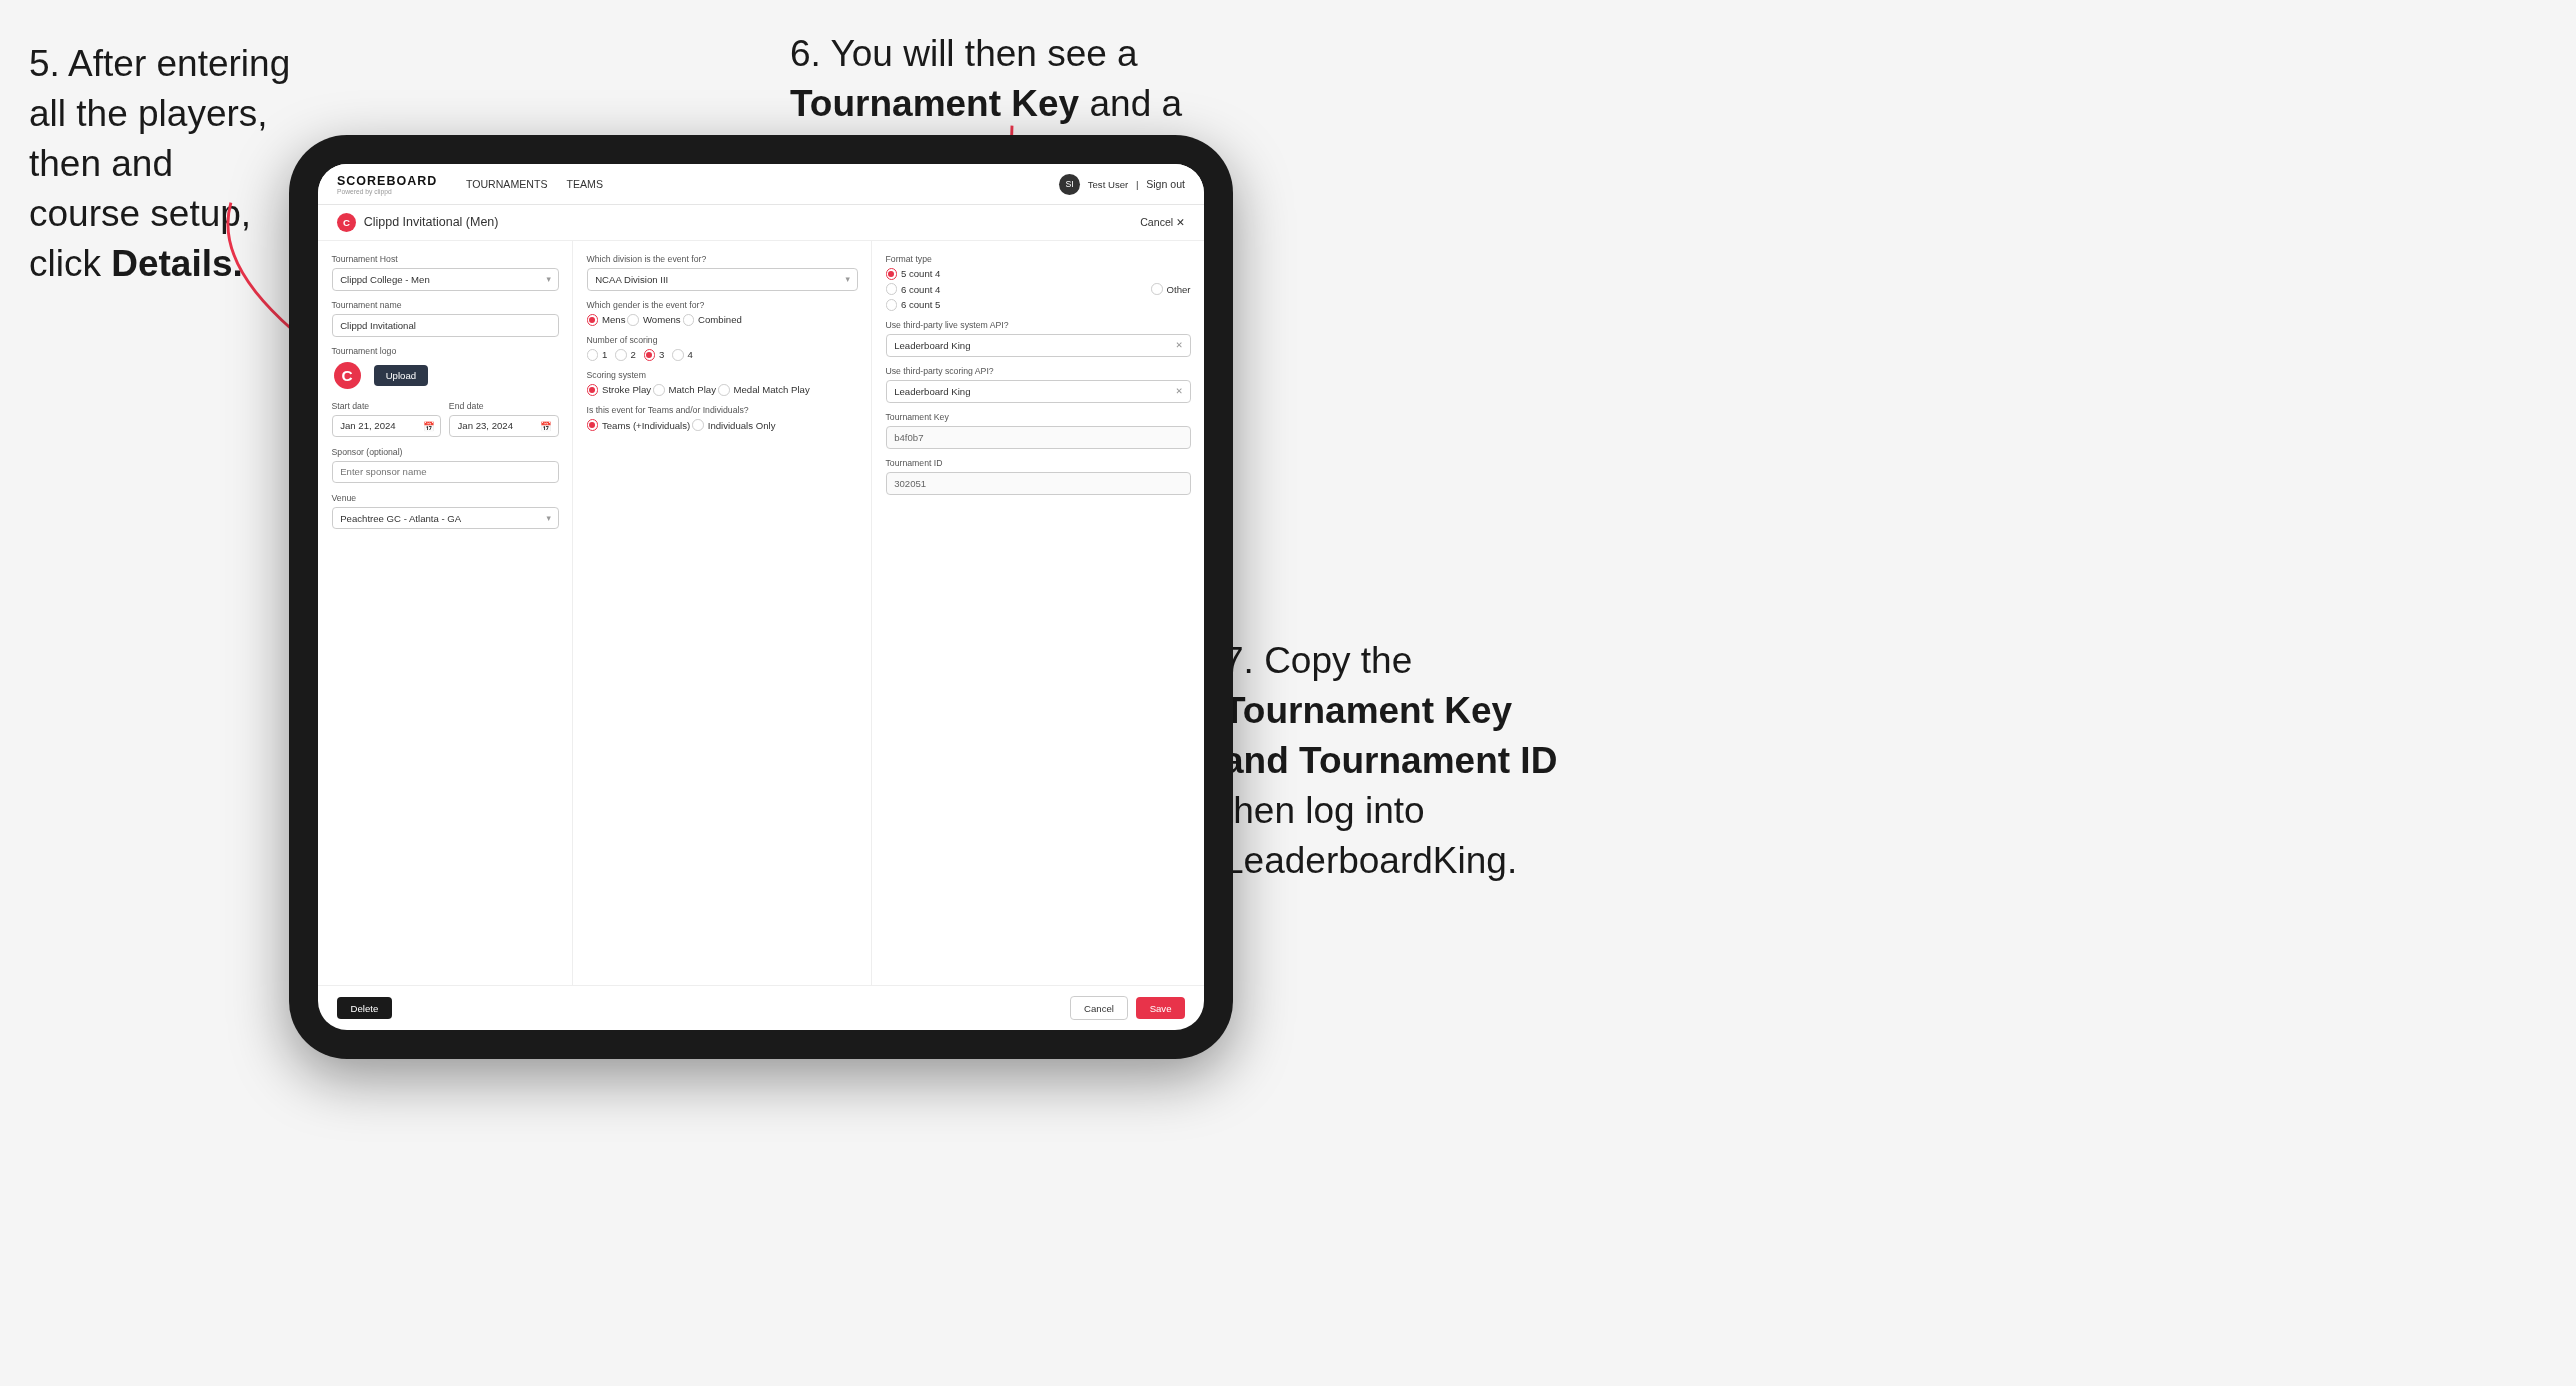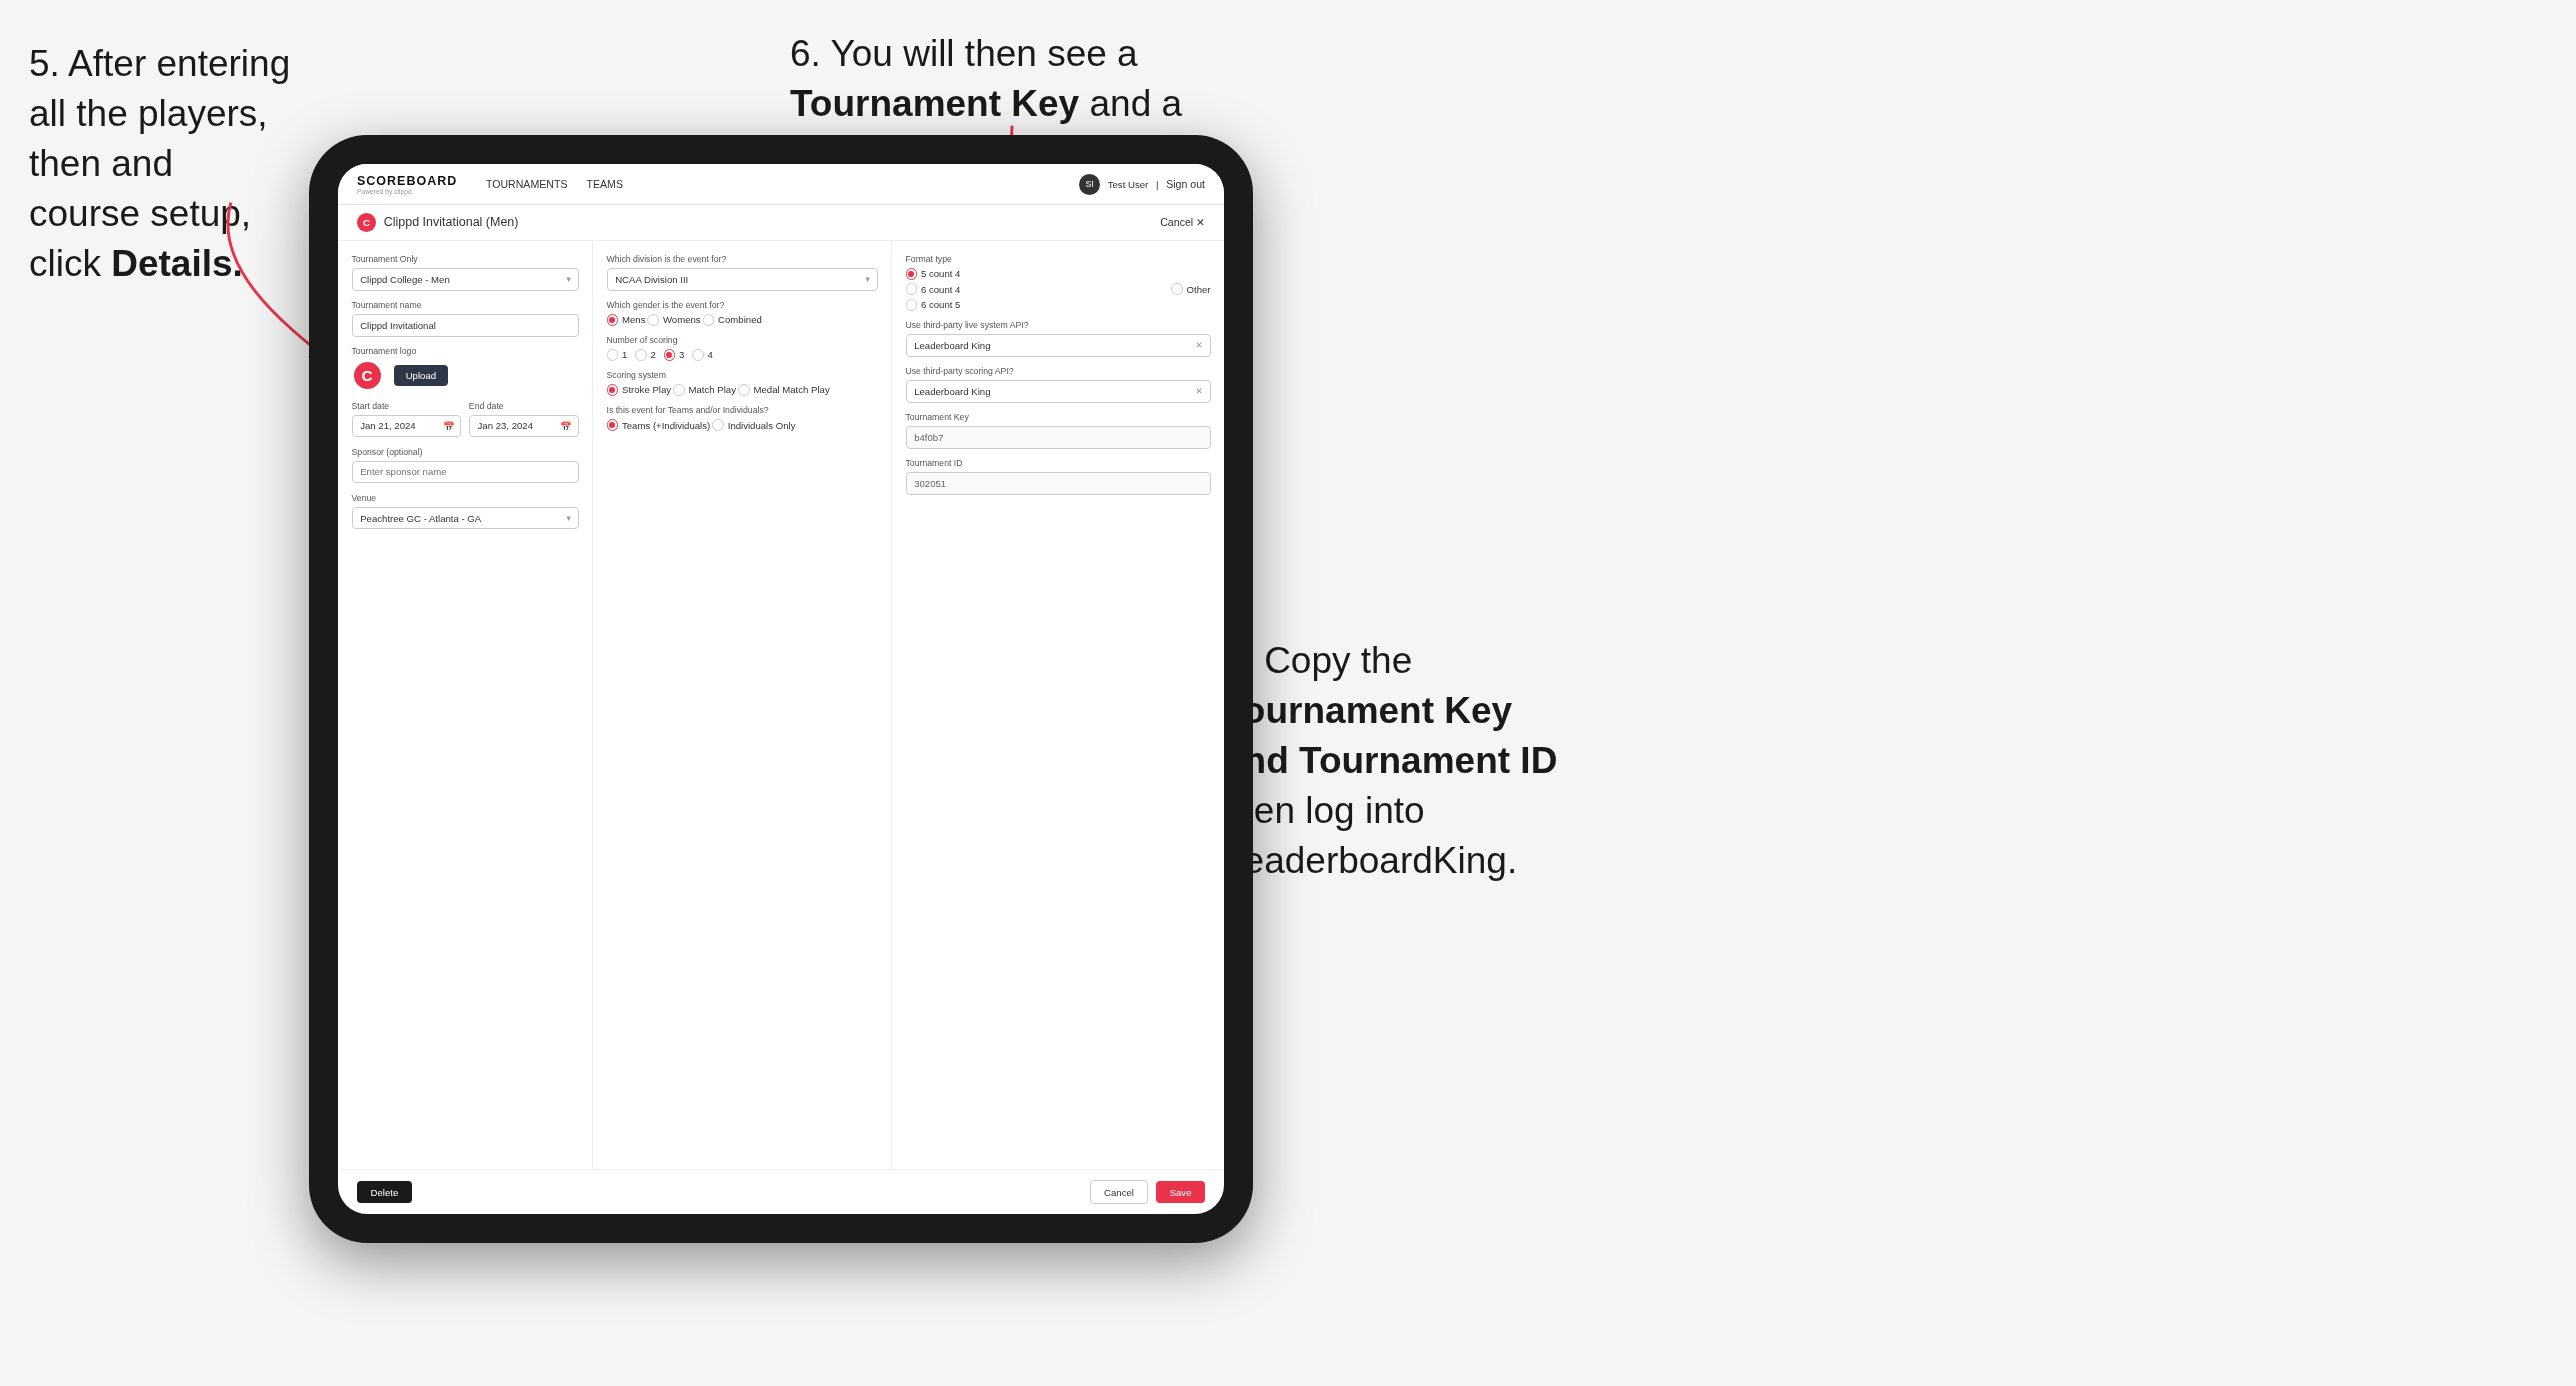--- a/index.html
+++ b/index.html
@@ -36,23 +36,23 @@
     .annotation-bottom-right {
       top: 636px;
       left: 1223px;
       width: 405px;
     }
 
     
     .tablet {
       position: absolute;
       top: 135px;
-      left: 309px;
+      left: 289px;
       width: 944px;
-      height: 1108px;
+      height: 924px;
       background: #1a1a1a;
       border-radius: 58px;
       padding: 29px;
       box-shadow: 0 19px 58px rgba(0,0,0,0.4);
     }
 
     .tablet-screen {
       width: 100%;
       height: 100%;
       background: #fff;
@@ -541,21 +541,21 @@
         <span class="breadcrumb-title">Clippd Invitational (Men)</span>
       </div>
       <span class="cancel-btn">Cancel ✕</span>
     </div>
 
 
     <div class="main-content">
 
       <div class="col-left">
 
-        <div class="field-label">Tournament Only</div>
+        <div class="field-label">Tournament Host</div>
         <div class="select-wrapper">
           <select class="form-select">
             <option>Clippd College - Men</option>
           </select>
         </div>
 
         <div class="field-label">Tournament name</div>
         <input class="form-input" value="Clippd Invitational" style="">
 
         <div class="field-label">Tournament logo</div>

